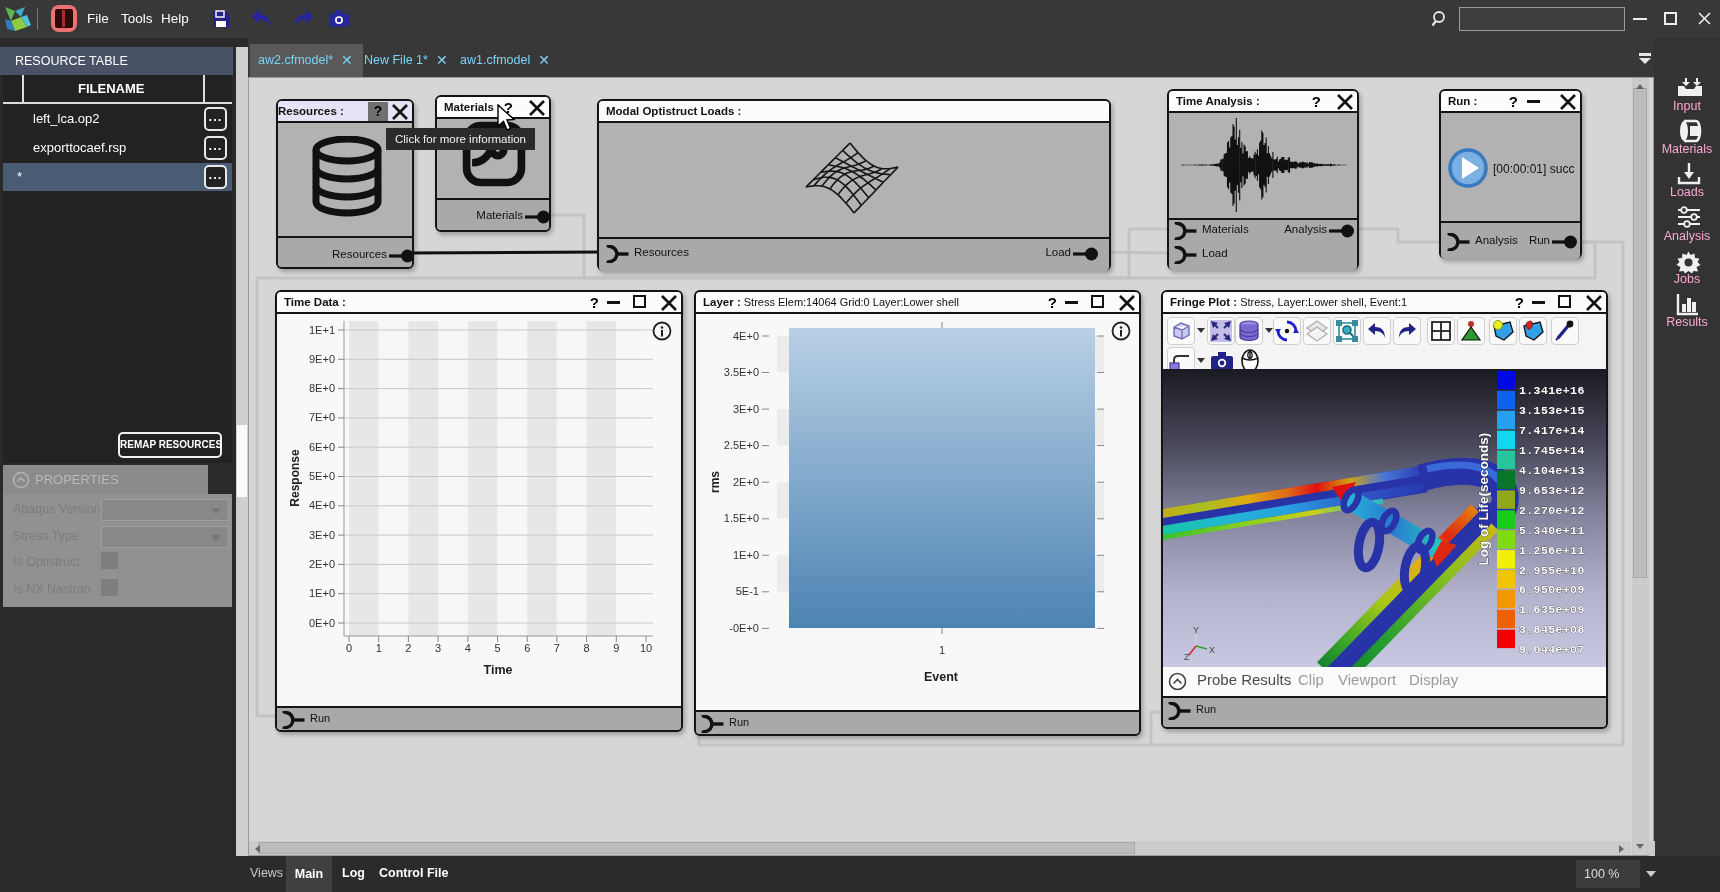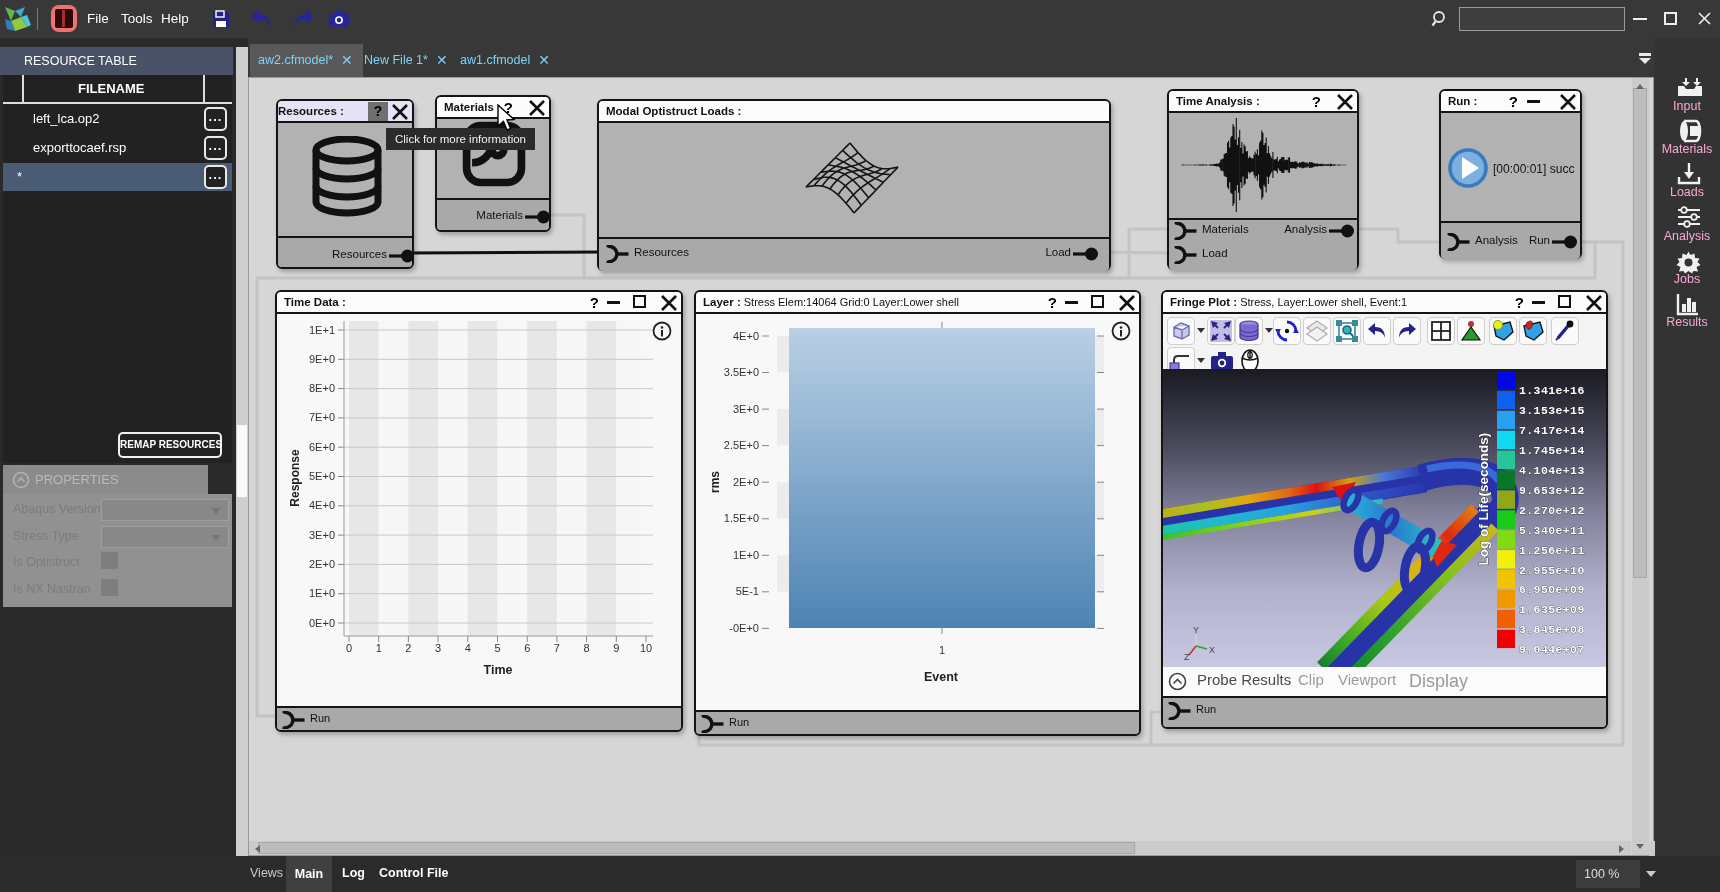--- a/index.html
+++ b/index.html
@@ -3,21 +3,21 @@
 *{margin:0;padding:0;box-sizing:border-box;}
 html,body{width:1720px;height:892px;overflow:hidden;}
 body{font-family:"Liberation Sans",sans-serif;background:#333;}
 #app{position:relative;width:1720px;height:892px;background:#333333;}
 .abs{position:absolute;}
 
 .titlebar{position:absolute;left:0;top:0;width:1720px;height:38px;background:#383838;}
 .menu{position:absolute;top:0;height:38px;line-height:38px;color:#fff;font-size:13.5px;}
 
 .leftpanel{position:absolute;left:0;top:38px;width:248px;height:818px;background:#2a2a2a;}
-.rthead{position:absolute;left:0;top:9px;width:233px;height:28px;background:#4a5268;color:#fff;font-size:12.5px;line-height:28px;padding-left:24px;}
+.rthead{position:absolute;left:0;top:9px;width:233px;height:28px;background:#4a5268;color:#fff;font-size:12.5px;line-height:28px;padding-left:15px;}
 .rtable{position:absolute;left:3px;top:37px;width:229px;height:388px;background:#222;}
 .dots{position:absolute;right:5px;width:23px;height:24px;border:2px solid #e8e8e8;border-radius:5px;background:#222;color:#fff;font-weight:bold;text-align:center;line-height:16px;font-size:13px;letter-spacing:1px;}
 .remap{position:absolute;left:118px;top:394px;width:104px;height:26px;border:2px solid #f0f0f0;border-radius:5px;background:#222;color:#fff;font-weight:bold;font-size:10px;text-align:center;line-height:22px;white-space:nowrap;}
 .prophead{position:absolute;left:3px;top:427px;width:205px;height:29px;background:#8b8b8b;color:#b9b9b9;}
 .propbody{position:absolute;left:3px;top:456px;width:229px;height:113px;background:#919191;color:#7c7c7c;font-size:12.5px;}
 .pfield{position:absolute;left:98px;width:128px;height:22px;background:#888;border:1px solid #9e9e9e;}
 .pfield:after{content:"";position:absolute;right:7px;top:8px;border:5px solid transparent;border-top:6px solid #757575;}
 .pcheck{position:absolute;left:98px;width:17px;height:17px;background:#7e7e7e;}
 
 .tabbar{position:absolute;left:248px;top:38px;width:1414px;height:39px;background:#383838;color:#7dd3fc;font-size:12.5px;}
@@ -653,21 +653,21 @@
           <text x="325" y="130" font-size="13.5" font-weight="bold" fill="#fff" stroke="#222" stroke-width="0.6" paint-order="stroke" text-anchor="middle" transform="rotate(-90 325 130)">Log of Life(seconds)</text>
         </svg>
  <div class="abs" style="left:0;top:375px;width:443px;height:29px;background:#fbfbfb">
    <svg class="abs" style="left:5px;top:5px" width="19" height="19" viewBox="0 0 19 19">
             <circle cx="9.5" cy="9.5" r="8" fill="none" stroke="#444" stroke-width="1.6"></circle>
             <path d="M5.5,11.5 L9.5,7.5 L13.5,11.5" fill="none" stroke="#444" stroke-width="1.6"></path>
           </svg>
    <span class="abs" style="left:34px;top:4px;font-size:15px;color:#4a4a4a">Probe Results</span>
    <span class="abs" style="left:135px;top:4px;font-size:15px;color:#9a9a9a">Clip</span>
    <span class="abs" style="left:175px;top:4px;font-size:15px;color:#9a9a9a">Viewport</span>
-   <span class="abs" style="left:246px;top:4px;font-size:18px;color:#9a9a9a">Display</span>
+   <span class="abs" style="left:246px;top:4px;font-size:15px;color:#9a9a9a">Display</span>
  </div>
  <div class="wbar" style="top:404px;height:31px">
           <svg class="abs" style="left:5px;top:4px" width="24" height="18" viewBox="0 0 24 18">
             <path d="M2.2,1 C8,1.6 10.6,4.5 10.9,9 C10.6,13.5 8,16.4 2.2,17" stroke="#111" stroke-width="3.4" fill="none" stroke-linecap="round"></path>
             <line x1="10.9" y1="9" x2="22.5" y2="9" stroke="#111" stroke-width="3.4"></line>
           </svg>
           <span class="plabel" style="left:33px;top:5px;font-size:11px">Run</span>
         </div>
 </div>
     </div>

